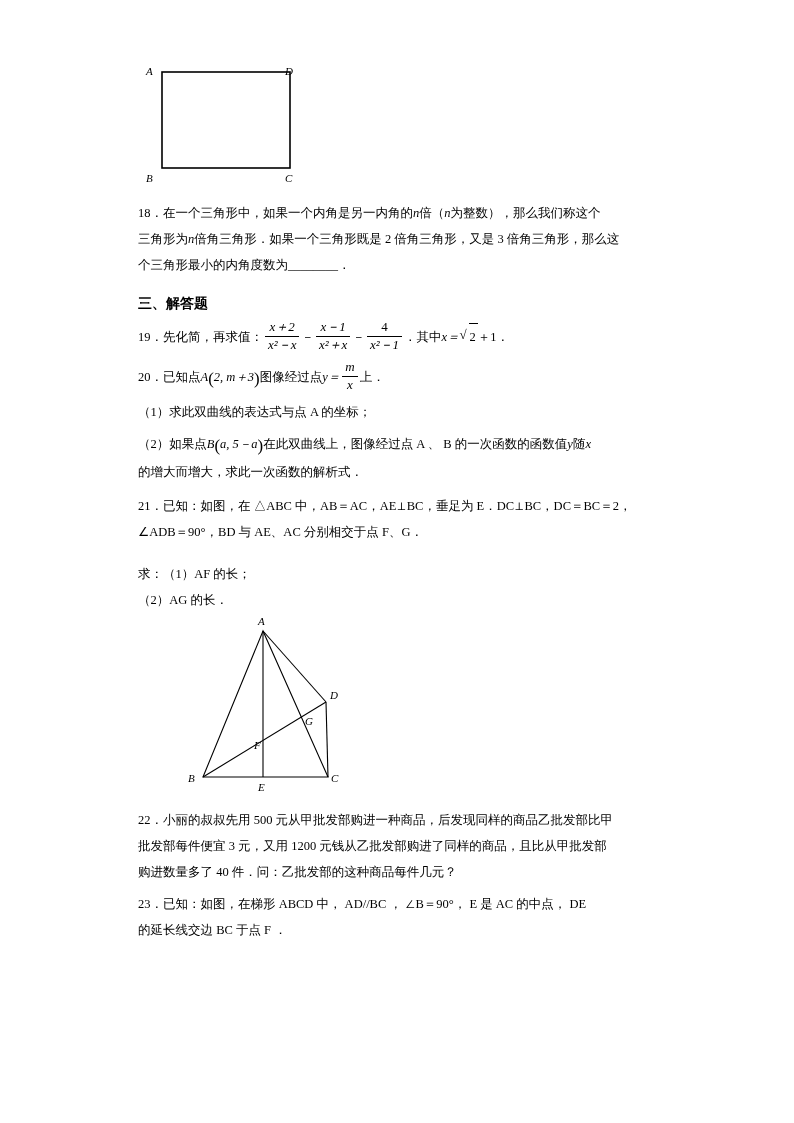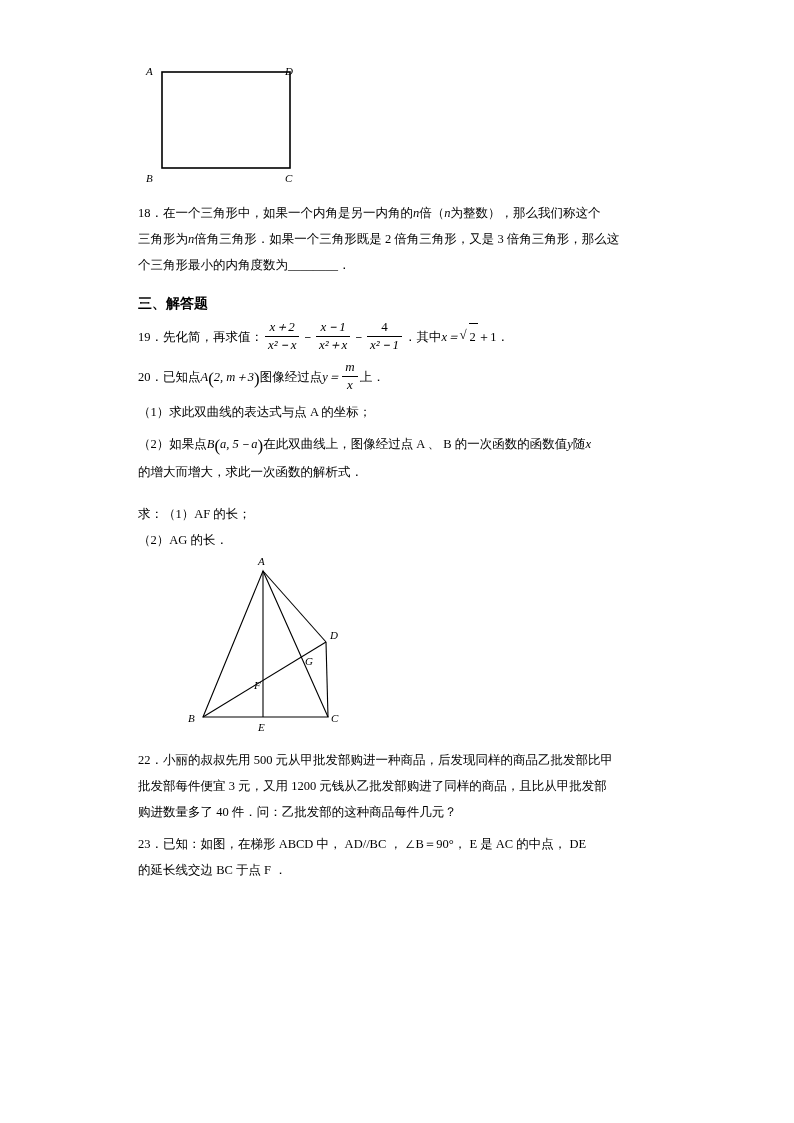--- a/index.html
+++ b/index.html
@@ -127,20 +127,24 @@
 
     <div class="q" style="margin-top:8px;">
       <span class="num">20．</span><span>已知点</span><span class="it">A</span><span class="paren">(</span><span class="it">2, m＋3</span><span class="paren">)</span><span>图像经过点</span><span class="it">y＝</span><span class="frac"><span class="top it">m</span><span class="bot it">x</span></span><span>上．</span>
     </div>
     <div class="sub-line" style="margin-top:6px;">（1）求此双曲线的表达式与点 A 的坐标；</div>
     <div class="sub-line" style="margin-top:6px;">
       <span>（2）如果点</span><span class="it">B</span><span class="paren">(</span><span class="it">a, 5－a</span><span class="paren">)</span><span>在此双曲线上，图像经过点 A 、 B 的一次函数的函数值</span><span class="it">y</span><span>随</span><span class="it">x</span>
     </div>
     <div class="sub-line">的增大而增大，求此一次函数的解析式．</div>
 
+    <div class="q" style="margin-top:8px;">
+      <span class="num">21．</span><span>已知：如图，在 △ABC 中，AB＝AC，AE⊥BC，垂足为 E．DC⊥BC，DC＝BC＝2，</span><br>
+      <span>∠ADB＝90°，BD 与 AE、AC 分别相交于点 F、G．</span>
+    </div>
     <div class="sub-line" style="margin-top:16px;">求：（1）AF 的长；</div>
     <div class="sub-line">（2）AG 的长．</div>
 
     <div class="fig" id="fig-tri">
       <svg width="240" height="185" viewBox="0 0 240 185" style="position:absolute;left:50px;top:0;">
 
         <polygon points="75,14 15,160 140,160" fill="none" stroke="#000" stroke-width="1.1"></polygon>
         <line x1="75" y1="14" x2="75" y2="160" stroke="#000" stroke-width="1.1"></line>
         <line x1="75" y1="14" x2="138" y2="85" stroke="#000" stroke-width="1.1"></line>
         <line x1="138" y1="85" x2="140" y2="160" stroke="#000" stroke-width="1.1"></line>

